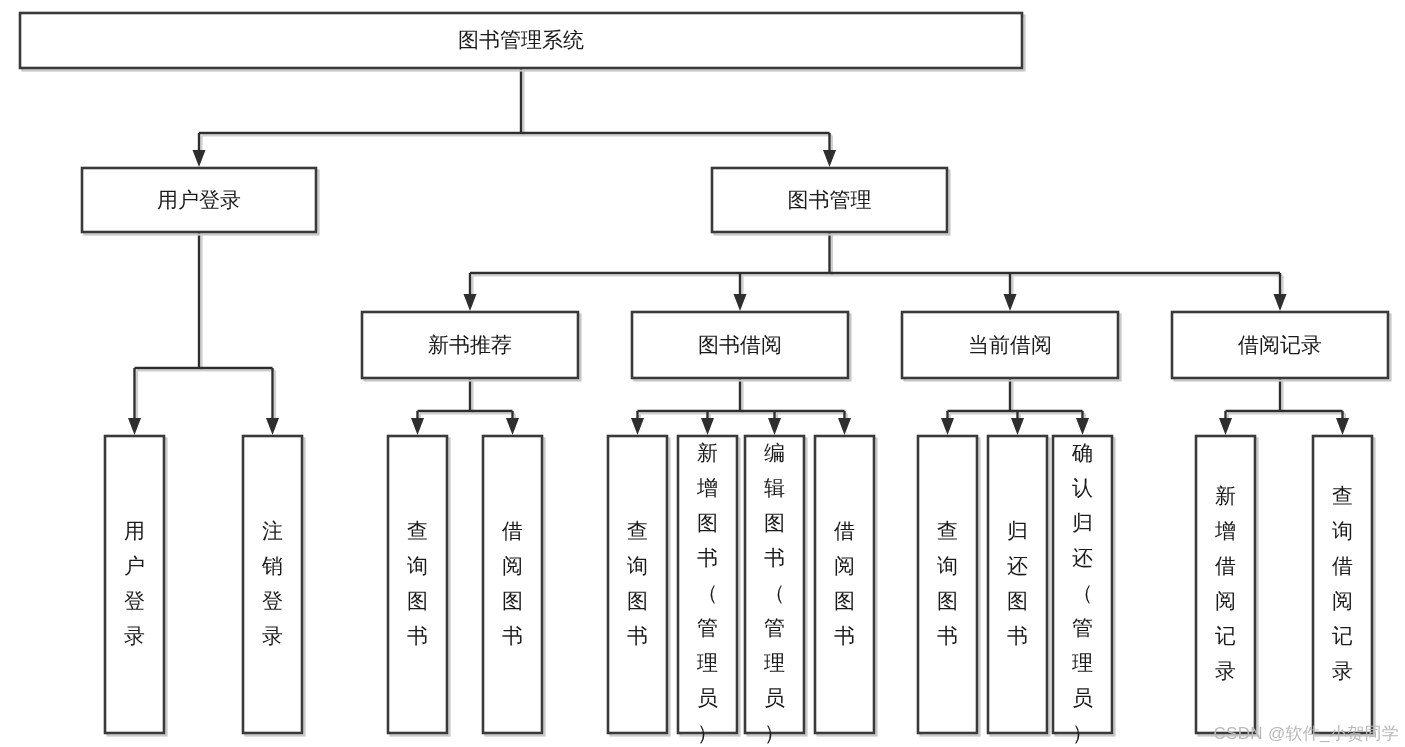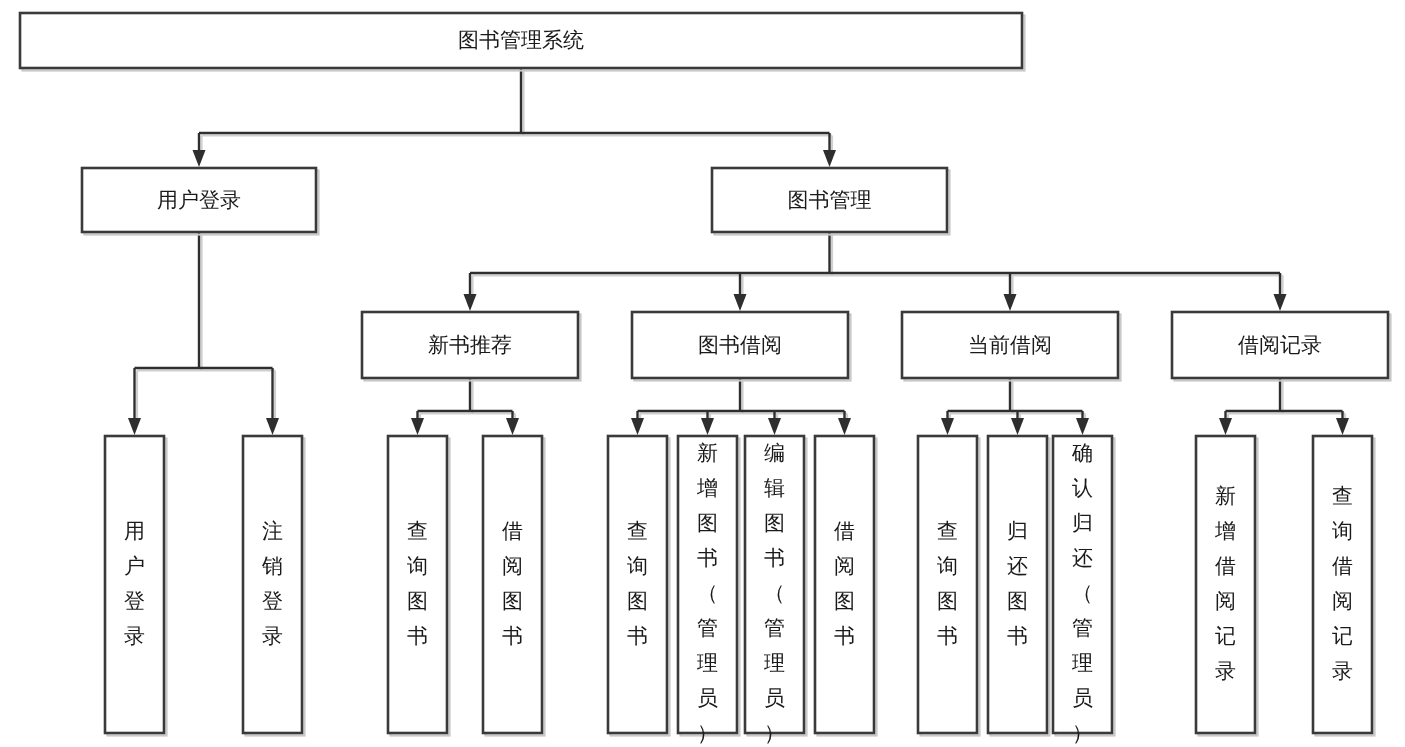--- a/index.html
+++ b/index.html
@@ -270,14 +270,15 @@
         </g>
         <g>
           <rect x="1315.5" y="438.5" width="59" height="297" class="node-shadow"></rect>
           <rect x="1313" y="436" width="59" height="297" class="node-rect"></rect>
           <text x="1342.5" y="503" class="node-label-v"><tspan x="1342.5" dy="0">查</tspan><tspan x="1342.5" dy="35">询</tspan><tspan x="1342.5" dy="35">借</tspan><tspan x="1342.5" dy="35">阅</tspan><tspan x="1342.5" dy="35">记</tspan><tspan x="1342.5" dy="35">录</tspan></text>
         </g>
       </g>
 
   </svg>
 
+  <div class="watermark">CSDN @软件_小贺同学</div>
 
 </div>
 
 </body></html>

